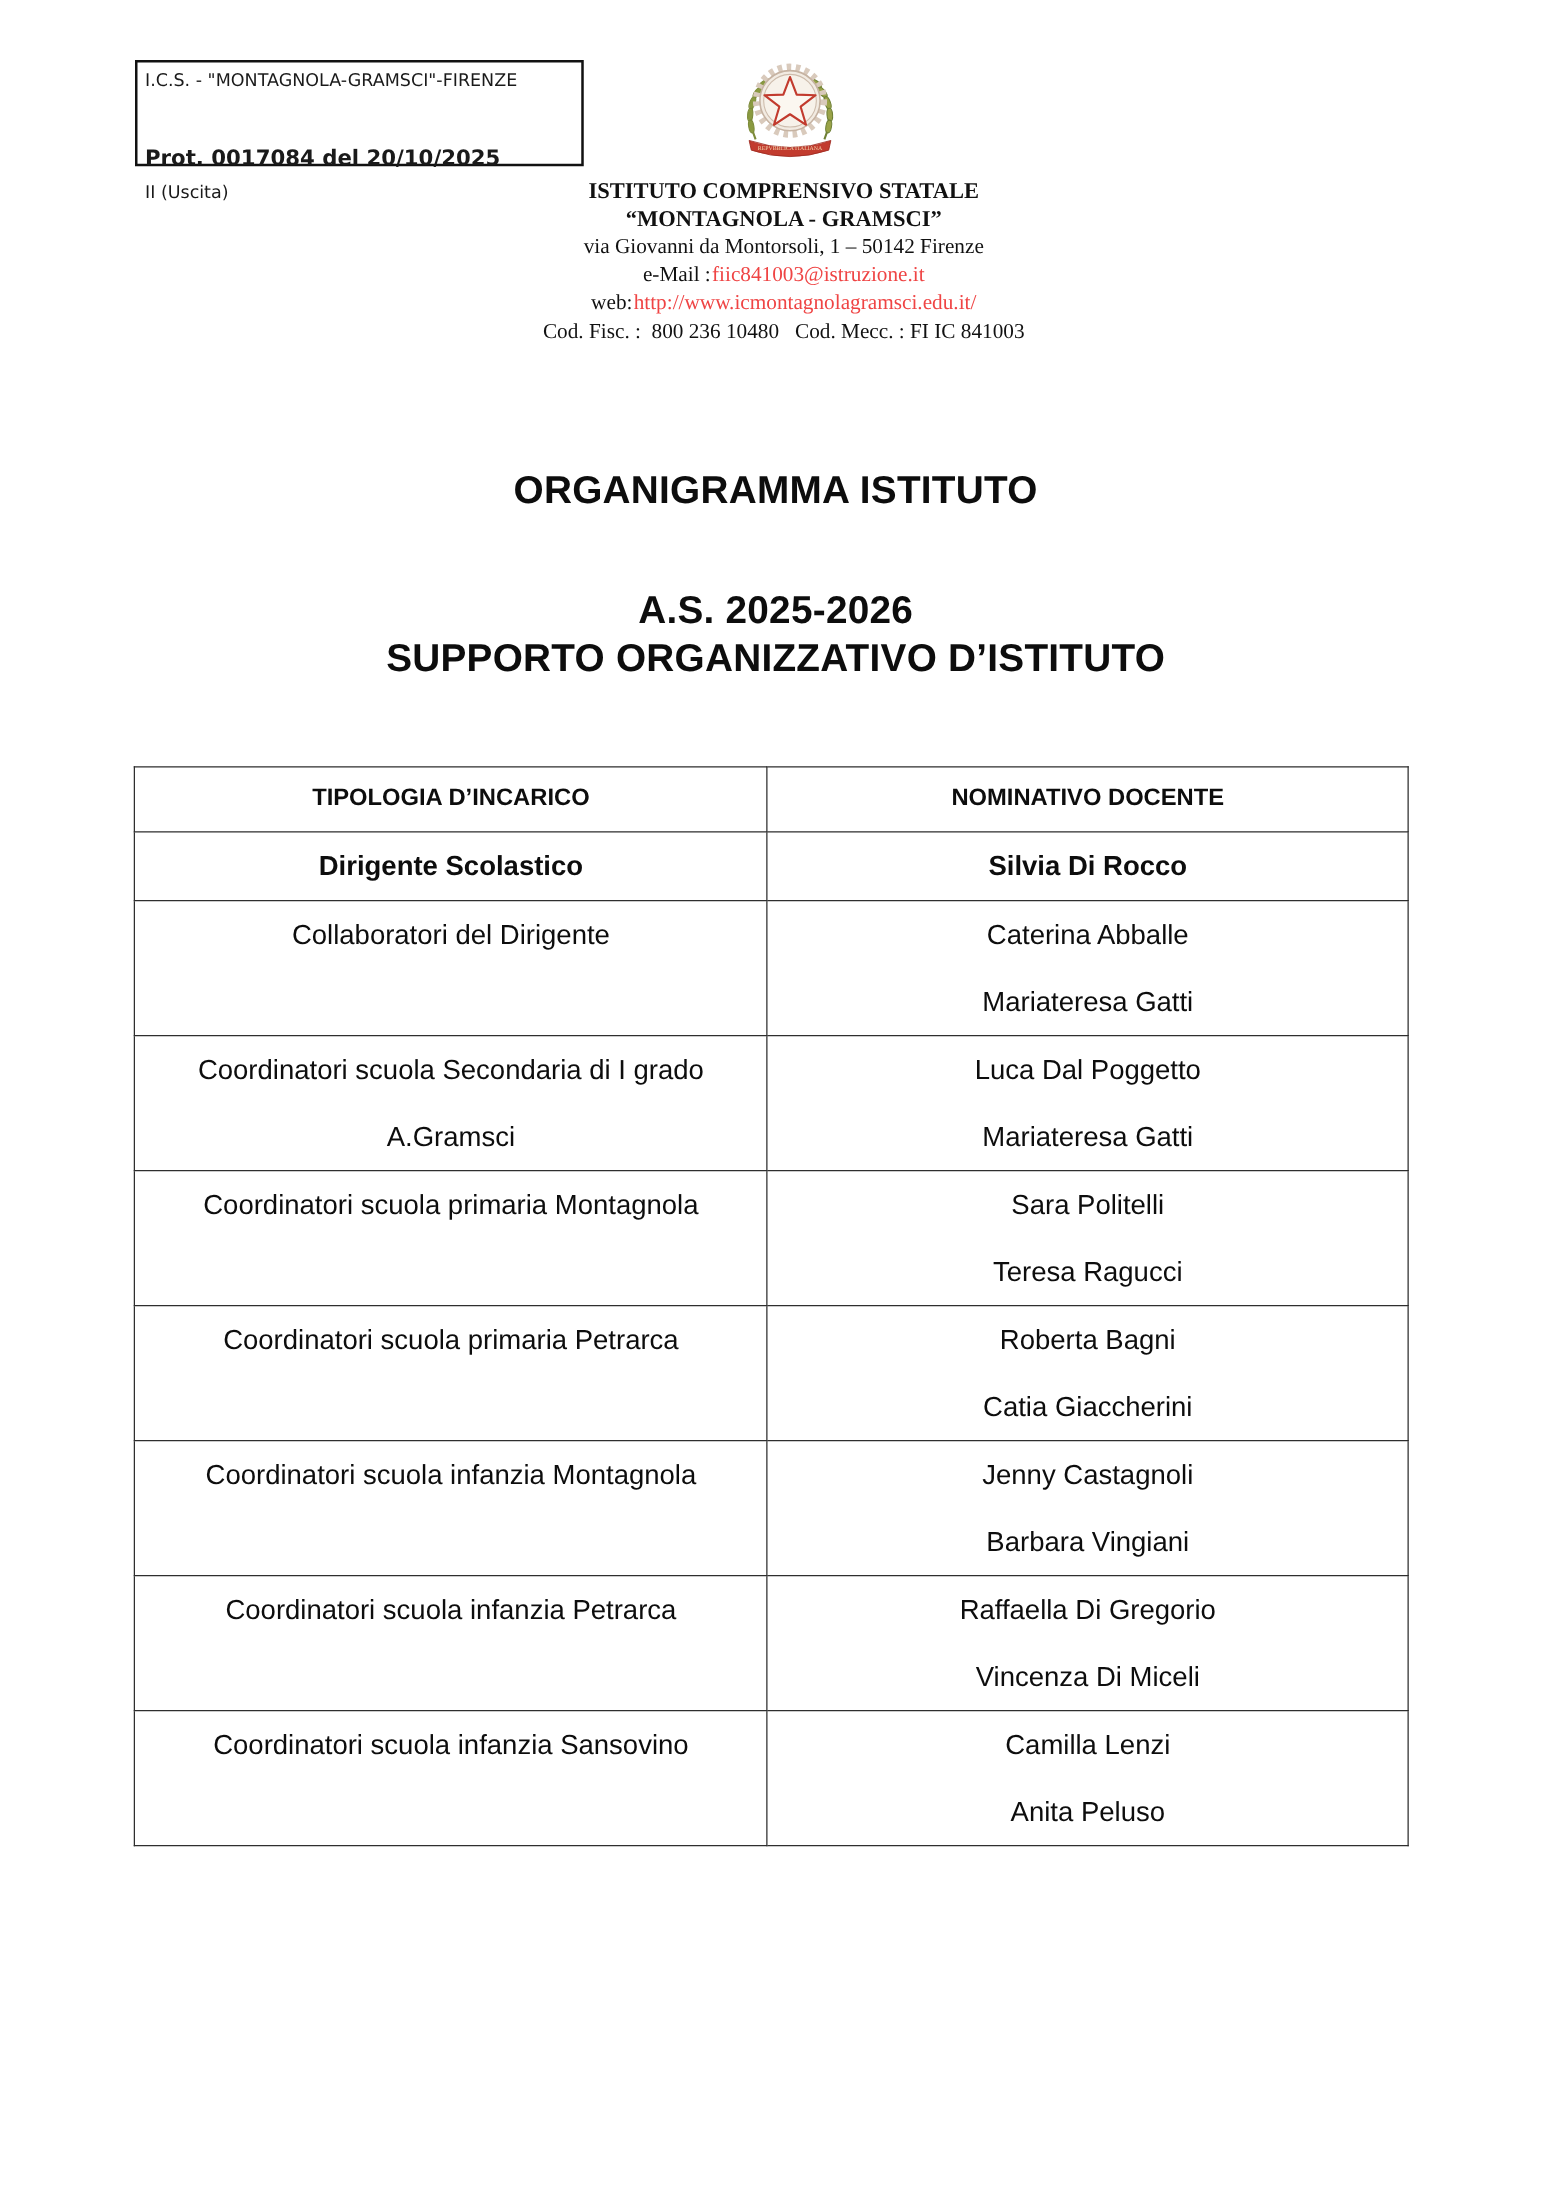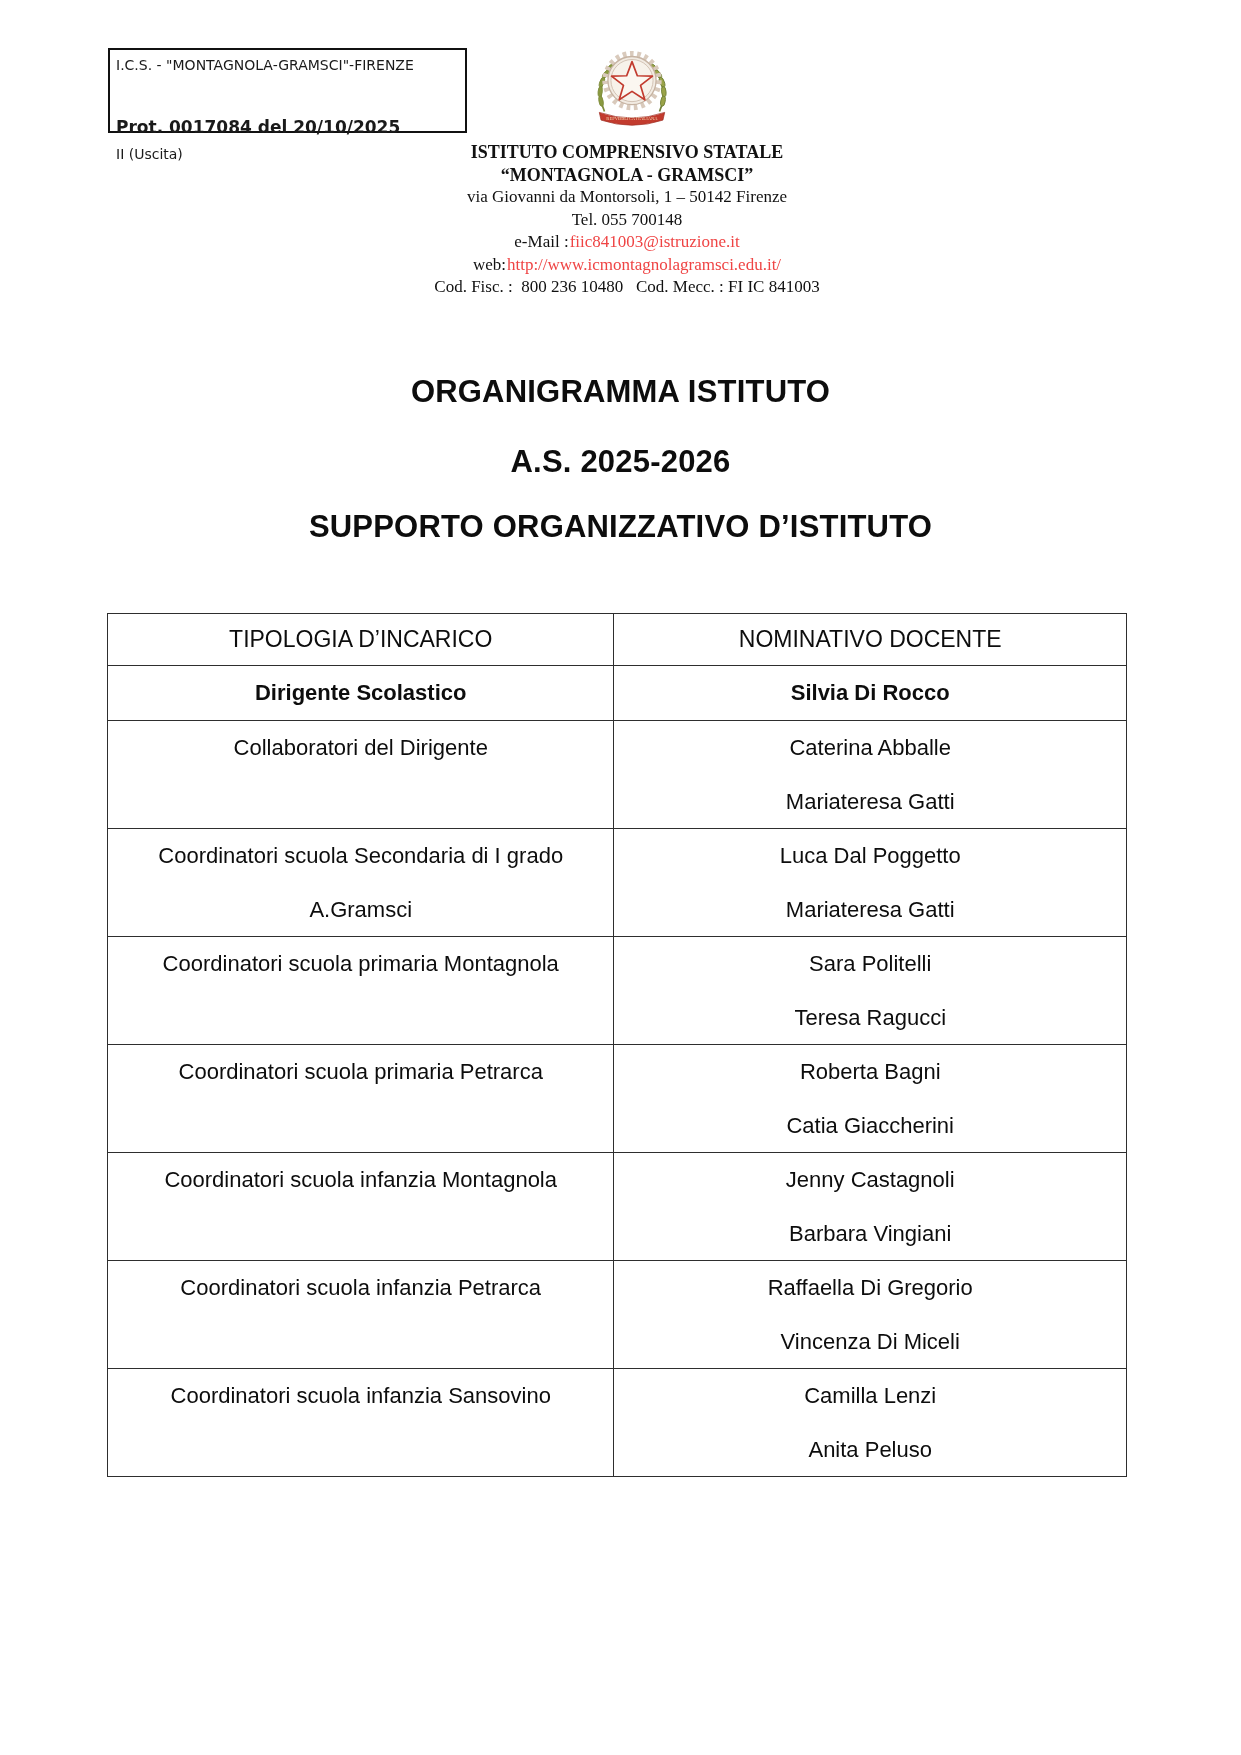--- a/index.html
+++ b/index.html
@@ -30,34 +30,34 @@
   .letterhead .b { font-weight:bold; font-size:18px; }
   .letterhead a { color:#ef4444; cursor:pointer; }
   .letterhead .lbl { margin-right:1px; }
 
   
   .doc-title {
     position:absolute; left:0; width:1241px; text-align:center;
     font-family:"Liberation Sans", sans-serif; font-weight:bold;
     font-size:31px; letter-spacing:0.2px; line-height:34px; color:#0d0d0d;
   }
-  .t1 { top:375px; } .t2 { top:445px; } .t3 { top:510px; }
+  .t1 { top:375px; } .t2 { top:471px; } .t3 { top:510px; }
 
   
   table.org {
     position:absolute; left:107px; top:613px; width:1020px;
     border-collapse:collapse; table-layout:fixed;
     font-family:"Liberation Sans", sans-serif; color:#0d0d0d;
   }
   table.org th, table.org td {
     border:1.5px solid #2e2e2e; padding:0; text-align:center; vertical-align:top;
   }
   table.org col.c1 { width:49.7%; }
   table.org thead tr { height:52px; }
-  table.org th { font-size:23px; font-weight:normal; }
+  table.org th { font-size:19px; font-weight:bold; }
   table.org th .cl { line-height:50px; }
   table.org tbody tr { height:108px; }
   table.org tbody tr.bold-row { height:55px; font-weight:bold; }
   table.org td { font-size:22px; }
   table.org td .cl { line-height:53.5px; white-space:nowrap; }
 </style>
 </head>
 <body>
 
 <div class="page">
@@ -101,21 +101,20 @@
         <path d="M12,83 Q50,96 88,83 L86,92 Q50,104 14,92 Z" fill="#c23b2e" stroke="#9e2b22" stroke-width="0.8"></path>
         <text x="50" y="92" text-anchor="middle" font-size="5.4" font-family="Liberation Serif, serif" fill="#f3d9b0">REPVBBLICA ITALIANA</text>
       </g>
     </svg>
   </div>
 
   <div class="letterhead">
     <div class="lh-line b">ISTITUTO COMPRENSIVO STATALE</div>
     <div class="lh-line b">“MONTAGNOLA - GRAMSCI”</div>
     <div class="lh-line">via Giovanni da Montorsoli, 1 – 50142 Firenze</div>
-    <div class="lh-line">Tel. 055 700148</div>
     <div class="lh-line"><span class="lbl">e-Mail :</span><a>fiic841003@istruzione.it</a></div>
     <div class="lh-line"><span class="lbl">web:</span><a>http://www.icmontagnolagramsci.edu.it/</a></div>
     <div class="lh-line">Cod. Fisc. :&nbsp; 800 236 10480&nbsp;&nbsp; Cod. Mecc. : FI IC 841003</div>
   </div>
 
   <div class="doc-title t1">ORGANIGRAMMA ISTITUTO</div>
   <div class="doc-title t2">A.S. 2025-2026</div>
   <div class="doc-title t3">SUPPORTO ORGANIZZATIVO D’ISTITUTO</div>
 
   <table class="org">

